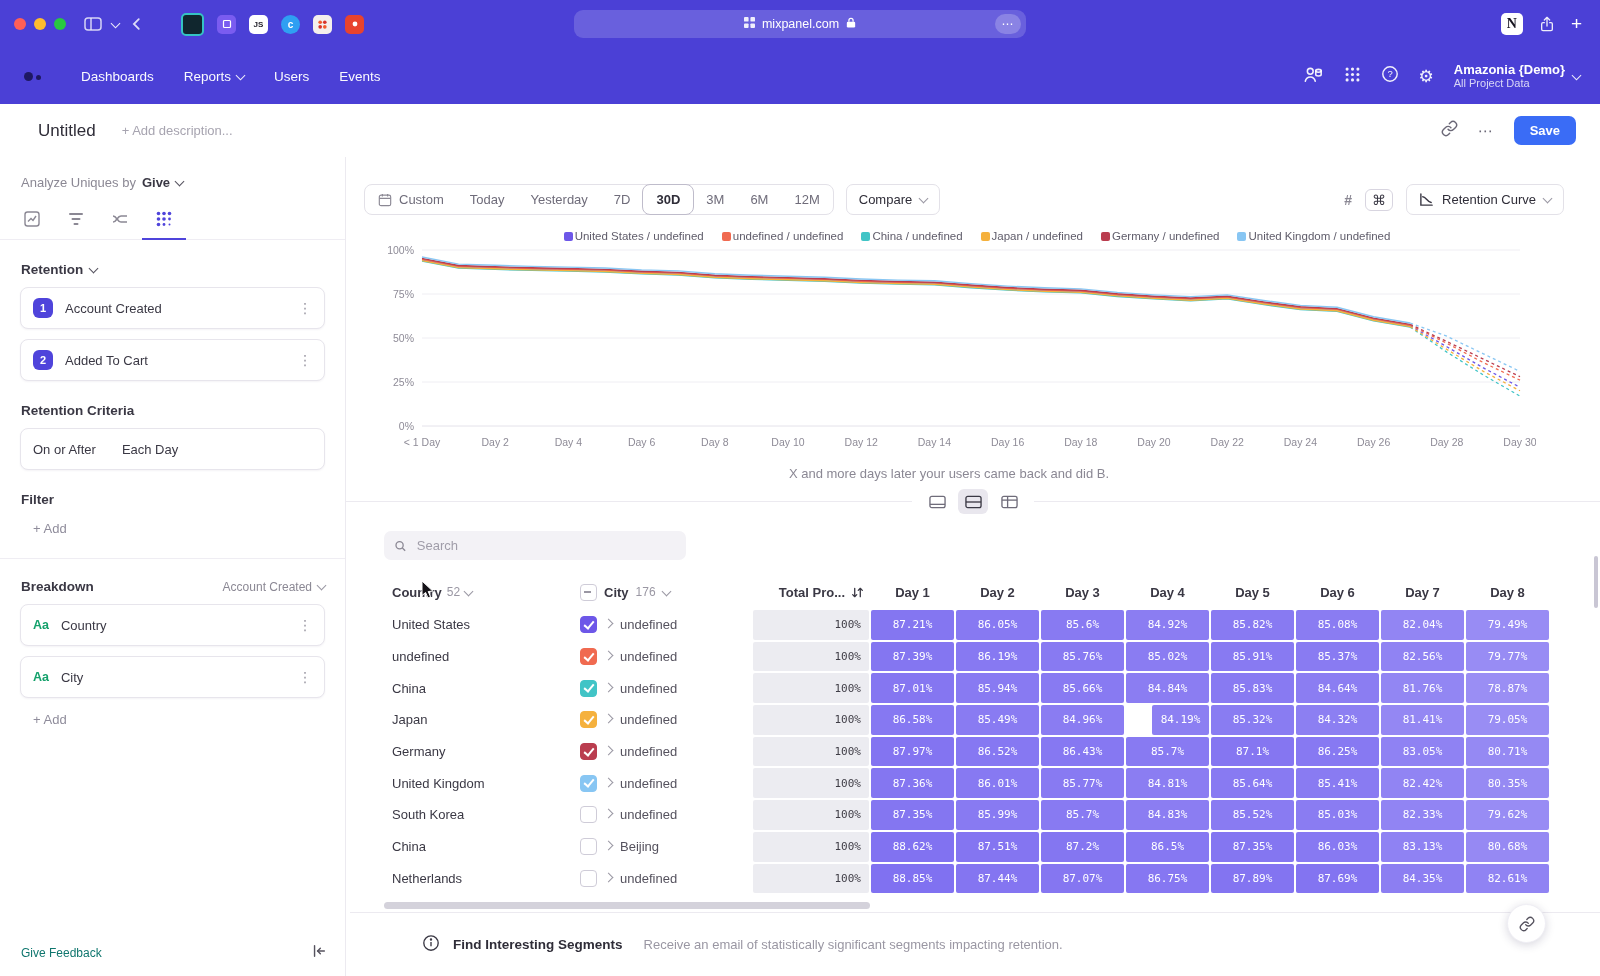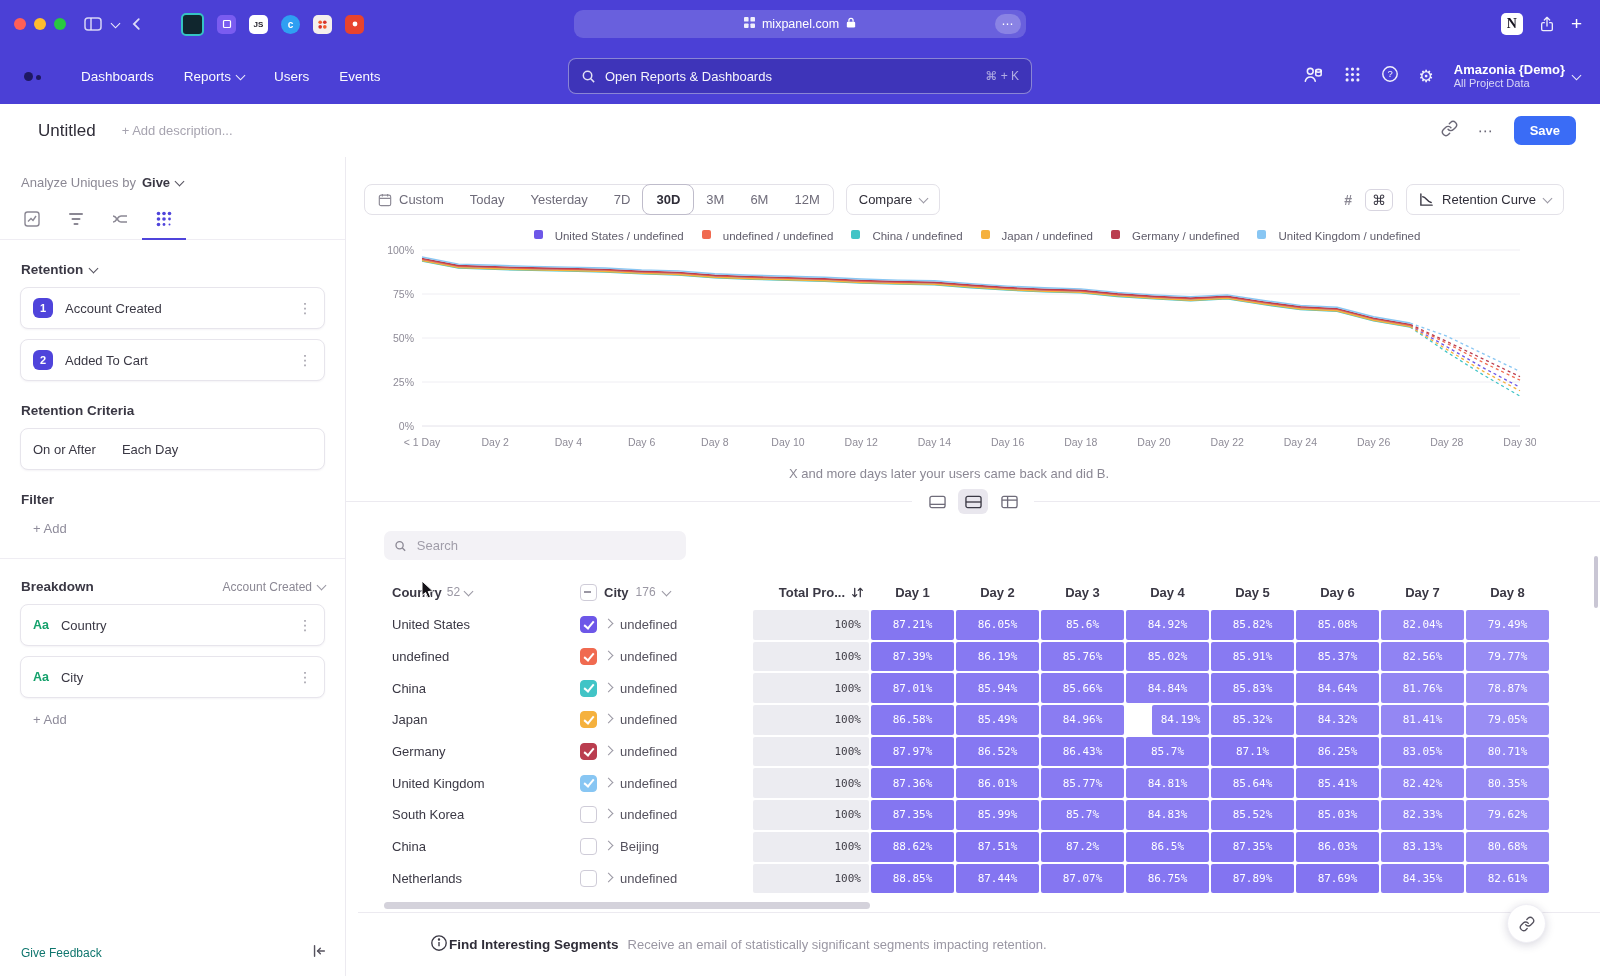--- a/index.html
+++ b/index.html
@@ -80,21 +80,21 @@
   .rangegrp{display:flex;border:1px solid #e3e1e8;border-radius:8px;align-items:stretch}
   .rng{padding:7px 13px;font-size:13px;color:#6f6c7a;cursor:pointer;display:flex;gap:7px;align-items:center}
   .rng.active{margin:-1px -1px;border:1px solid #bfbccb;border-radius:8px;font-weight:700;color:#2f2d38;background:#fff}
   .btn{border:1px solid #e3e1e8;border-radius:7px;padding:7px 12px;font-size:13px;color:#2f2d38;display:flex;gap:8px;
     align-items:center;cursor:pointer;background:#fff}
   .left-controls{display:flex;gap:12px;align-items:center}
   .right-controls{margin-left:auto;display:flex;gap:13px;align-items:center}
   .hash{color:#8b8894;font-size:14px;font-weight:600;cursor:pointer}
   .cmdbtn{border:1px solid #d8d5e0;border-radius:6px;padding:2px 6px;font-size:14px;color:#3a3844;cursor:pointer}
   #legend-row{display:flex;justify-content:center;gap:18px;margin:15px 30px 0 38px}
-  .lgi{display:flex;align-items:flex-start;gap:12px;font-size:11.5px;color:#5f5c6a;cursor:pointer}
+  .lgi{display:flex;align-items:center;gap:2px;font-size:11.5px;color:#5f5c6a;cursor:pointer}
   .lgsw{width:9px;height:9px;border-radius:2px;display:inline-block}
   #chart-wrap{margin:4px 0 0 30px}
   #chart-caption{margin:8px 0 0 38px;width:1130px;text-align:center;font-size:13px;color:#8b8894}
   .divline{border-top:1px solid #eceaf0;margin-top:20px}
   .vtwrap{display:flex;justify-content:center;margin-top:-13px}
   .vtgroup{background:#fff;padding:0 10px;display:flex;gap:6px}
   .vt{width:30px;height:25px;display:flex;align-items:center;justify-content:center;border-radius:6px;cursor:pointer}
   .vt.active{background:#e9e7ee}
   .search-box{margin:17px 0 0 38px;width:282px;height:29px;background:#f3f2f6;border-radius:7px;display:flex;align-items:center;
     padding:0 10px;gap:8px;color:#8b8894}
@@ -117,22 +117,22 @@
   .td-total{margin:1px;background:#ececf1;display:flex;align-items:center;justify-content:flex-end;padding-right:8px;
     font-family:"DejaVu Sans Mono",monospace;font-size:11px;color:#3f3d46;border-radius:2px}
   .td-day{margin:1px;display:flex;align-items:center;justify-content:center;font-family:"DejaVu Sans Mono",monospace;
     font-size:11px;color:#fff;border-radius:2px}
   .cb{width:15px;height:15px;border-radius:4px;border:1px solid #cfccd8;background:#fff;position:relative;flex:0 0 auto;cursor:pointer}
   .cb.checked::after{content:"";position:absolute;left:4.5px;top:1.5px;width:4px;height:8px;
     border-right:2px solid #fff;border-bottom:2px solid #fff;transform:rotate(40deg)}
   .cb.dash::after{content:"";position:absolute;left:3px;top:6px;width:7px;height:2px;background:#9a97a3}
   .hscroll{margin:8px 0 0 38px;width:486px;height:7px;border-radius:4px;background:#d4d2db}
   
-  #main-footer{position:absolute;left:12px;right:0;bottom:0;height:63px;border-top:1px solid #eceaf0;background:#fff;
-    display:flex;align-items:center;padding-left:72px;gap:1px}
+  #main-footer{position:absolute;left:4px;right:0;bottom:0;height:63px;border-top:1px solid #eceaf0;background:#fff;
+    display:flex;align-items:center;padding-left:72px;gap:13px}
   .ft-title{font-size:13.5px;font-weight:700;color:#2f2d38}
   .ft-desc{font-size:13px;color:#9a97a3;margin-left:8px}
   .fab{position:absolute;right:54px;bottom:33px;width:37px;height:37px;border-radius:50%;background:#fff;
     border:1px solid #efeef4;box-shadow:0 2px 10px rgba(40,35,80,.18);display:flex;align-items:center;justify-content:center;cursor:pointer}
   .vthumb{position:absolute;right:2px;top:556px;width:4px;height:52px;background:#c9c6d4;border-radius:2px}
   #cursor{position:absolute;left:421px;top:580px;pointer-events:none}
 </style>
 </head>
 <body>
 
@@ -218,28 +218,20 @@
       <span class="nav-item">
           <span>Reports</span>
           <span class="chv white"></span>
         </span>
       <span class="nav-item">
           <span>Users</span>
         </span>
       <span class="nav-item">
           <span>Events</span>
         </span>
-    </div>
-    <div class="nav-search">
-      <svg width="15" height="15" viewBox="0 0 16 16" fill="none" stroke="rgba(255,255,255,.85)" stroke-width="1.6">
-          <circle cx="7" cy="7" r="4.5"></circle>
-          <path d="M10.5 10.5L14 14"></path>
-        </svg>
-      <span class="ph">Open Reports &amp; Dashboards</span>
-      <span class="shortcut">⌘ + K</span>
     </div>
     <div class="nav-right">
       <span><svg width="22" height="20" viewBox="0 0 24 22" fill="none" stroke="rgba(255,255,255,.92)" stroke-width="1.7" stroke-linecap="round">
             <circle cx="9" cy="8" r="3.2"></circle>
             <path d="M3.5 19c.8-3.2 3-4.8 5.5-4.8s4.7 1.6 5.5 4.8"></path>
             <ellipse cx="18" cy="7.5" rx="3" ry="1.6"></ellipse>
             <path d="M15 7.5v4c0 .9 1.3 1.6 3 1.6s3-.7 3-1.6v-4"></path>
           </svg></span>
       <span><svg width="17" height="17" viewBox="0 0 22 22" fill="rgba(255,255,255,.92)">
             <circle cx="4" cy="4" r="2"></circle>

